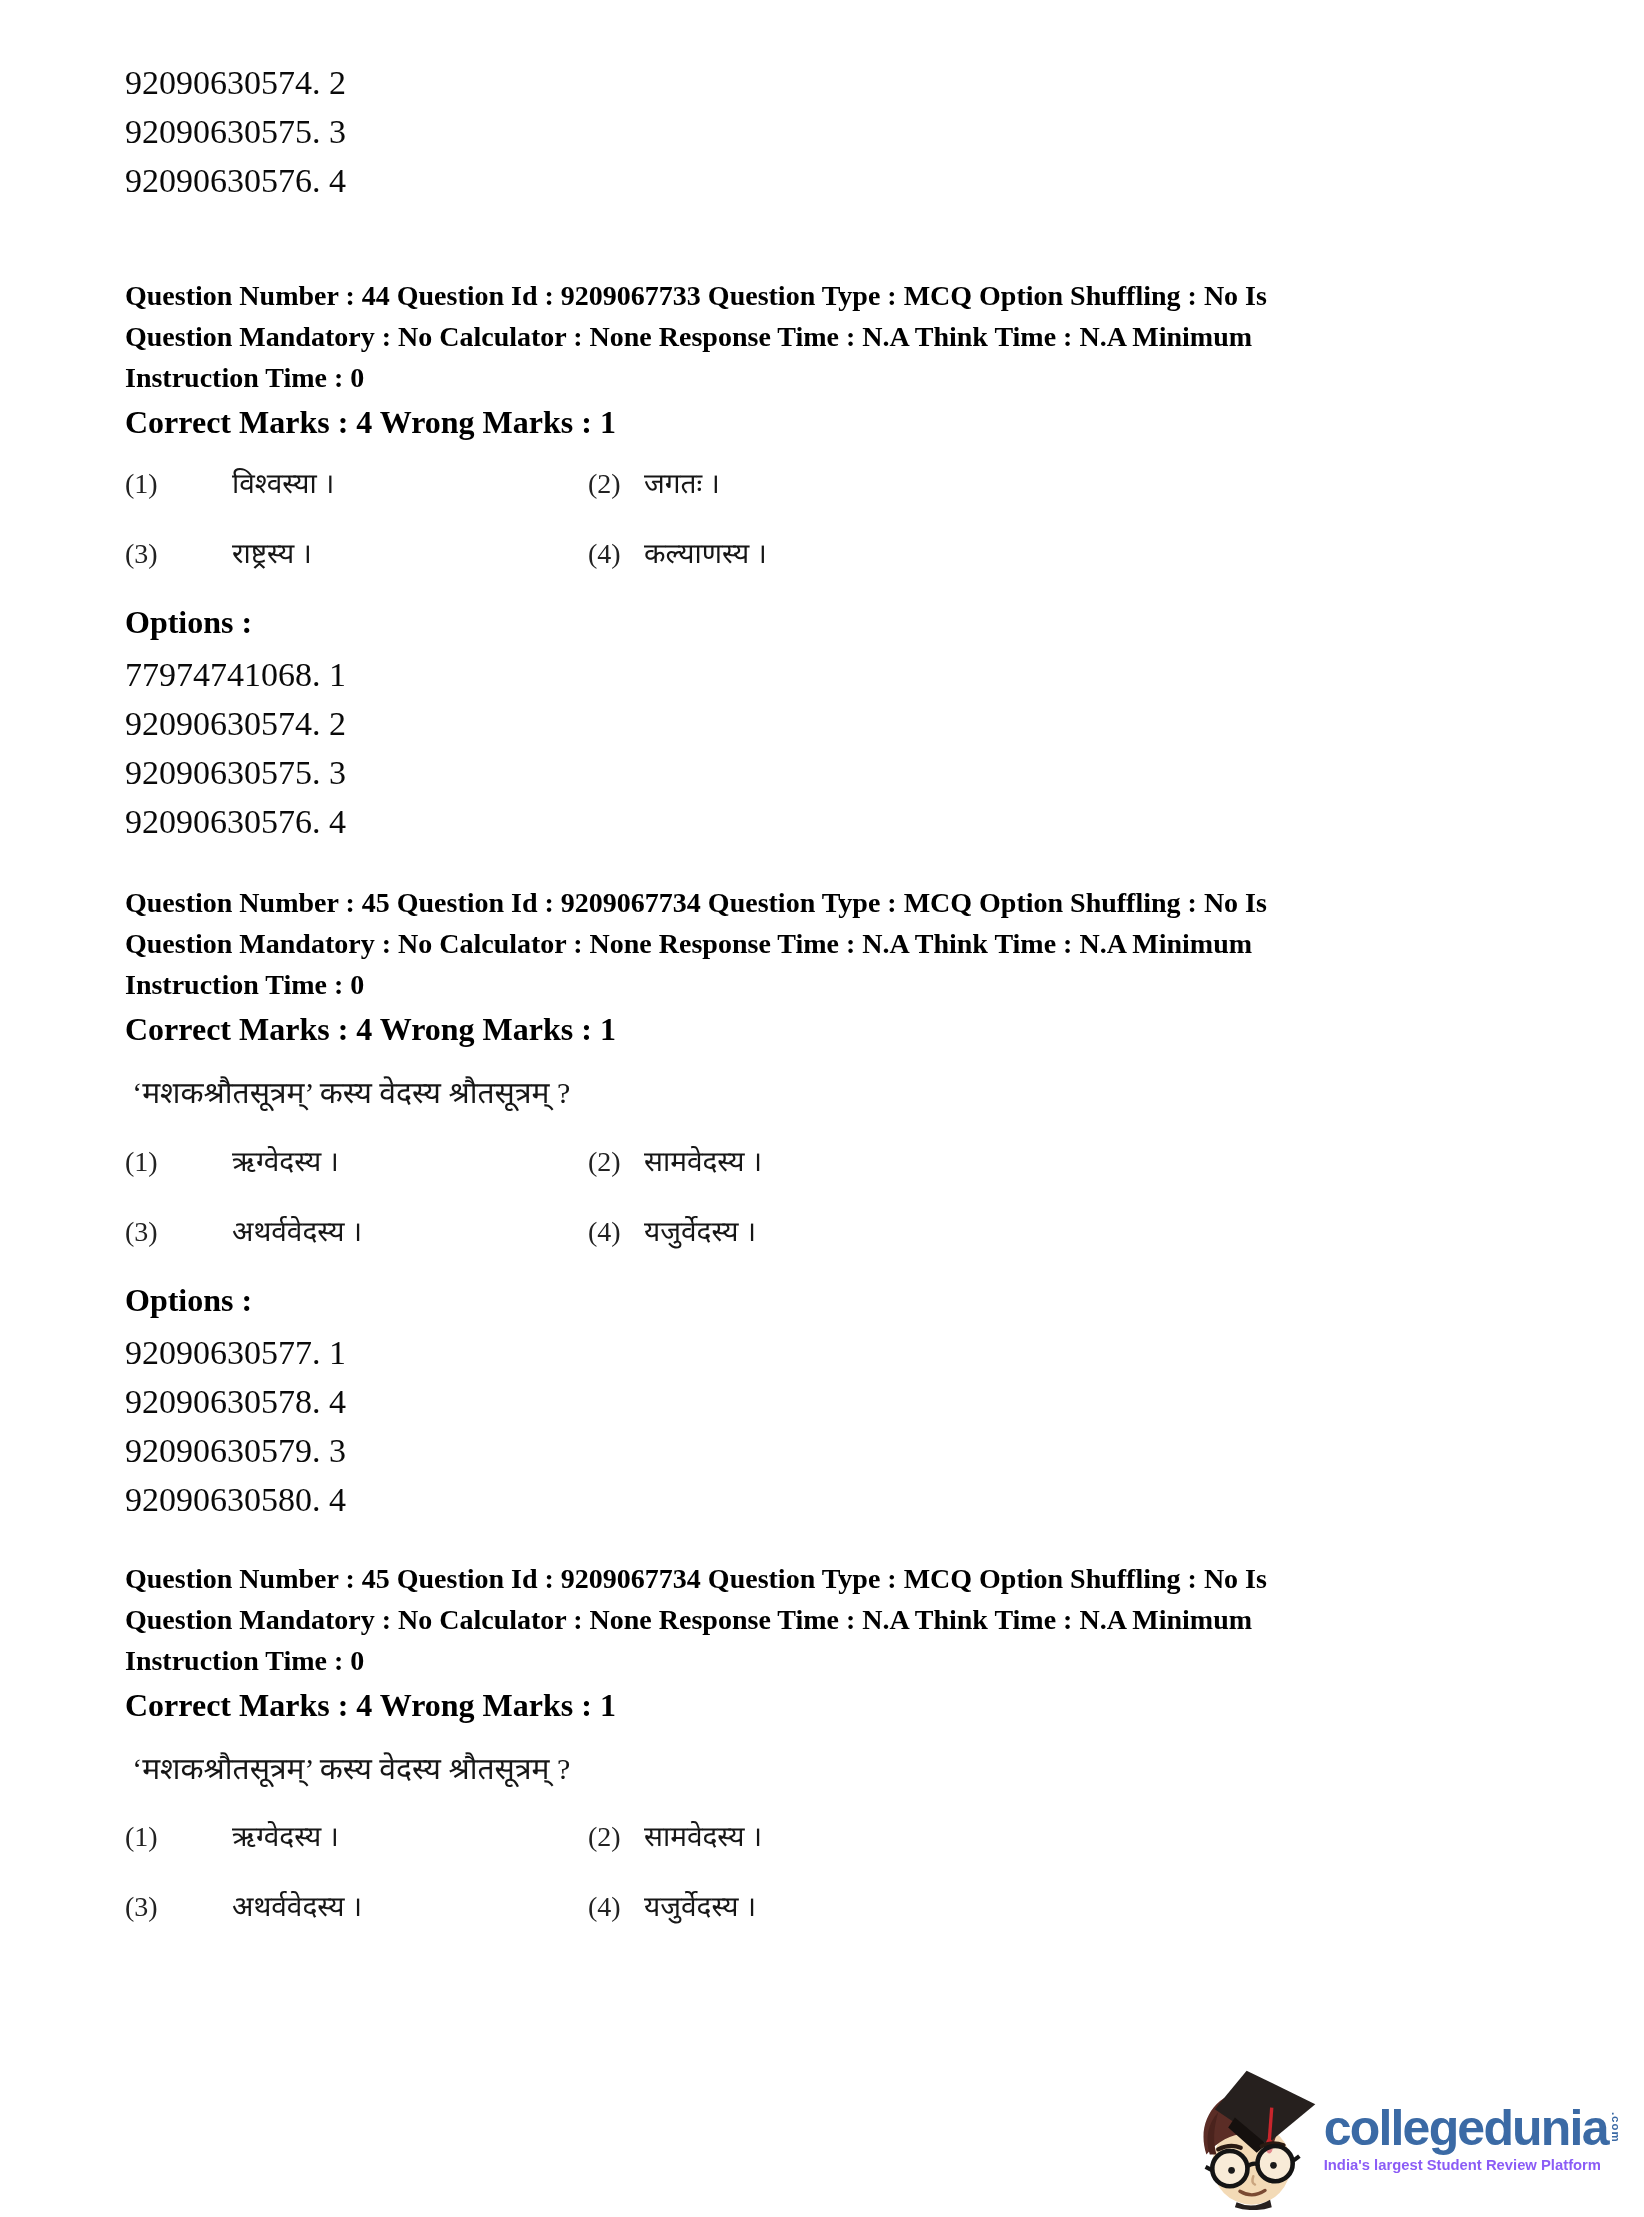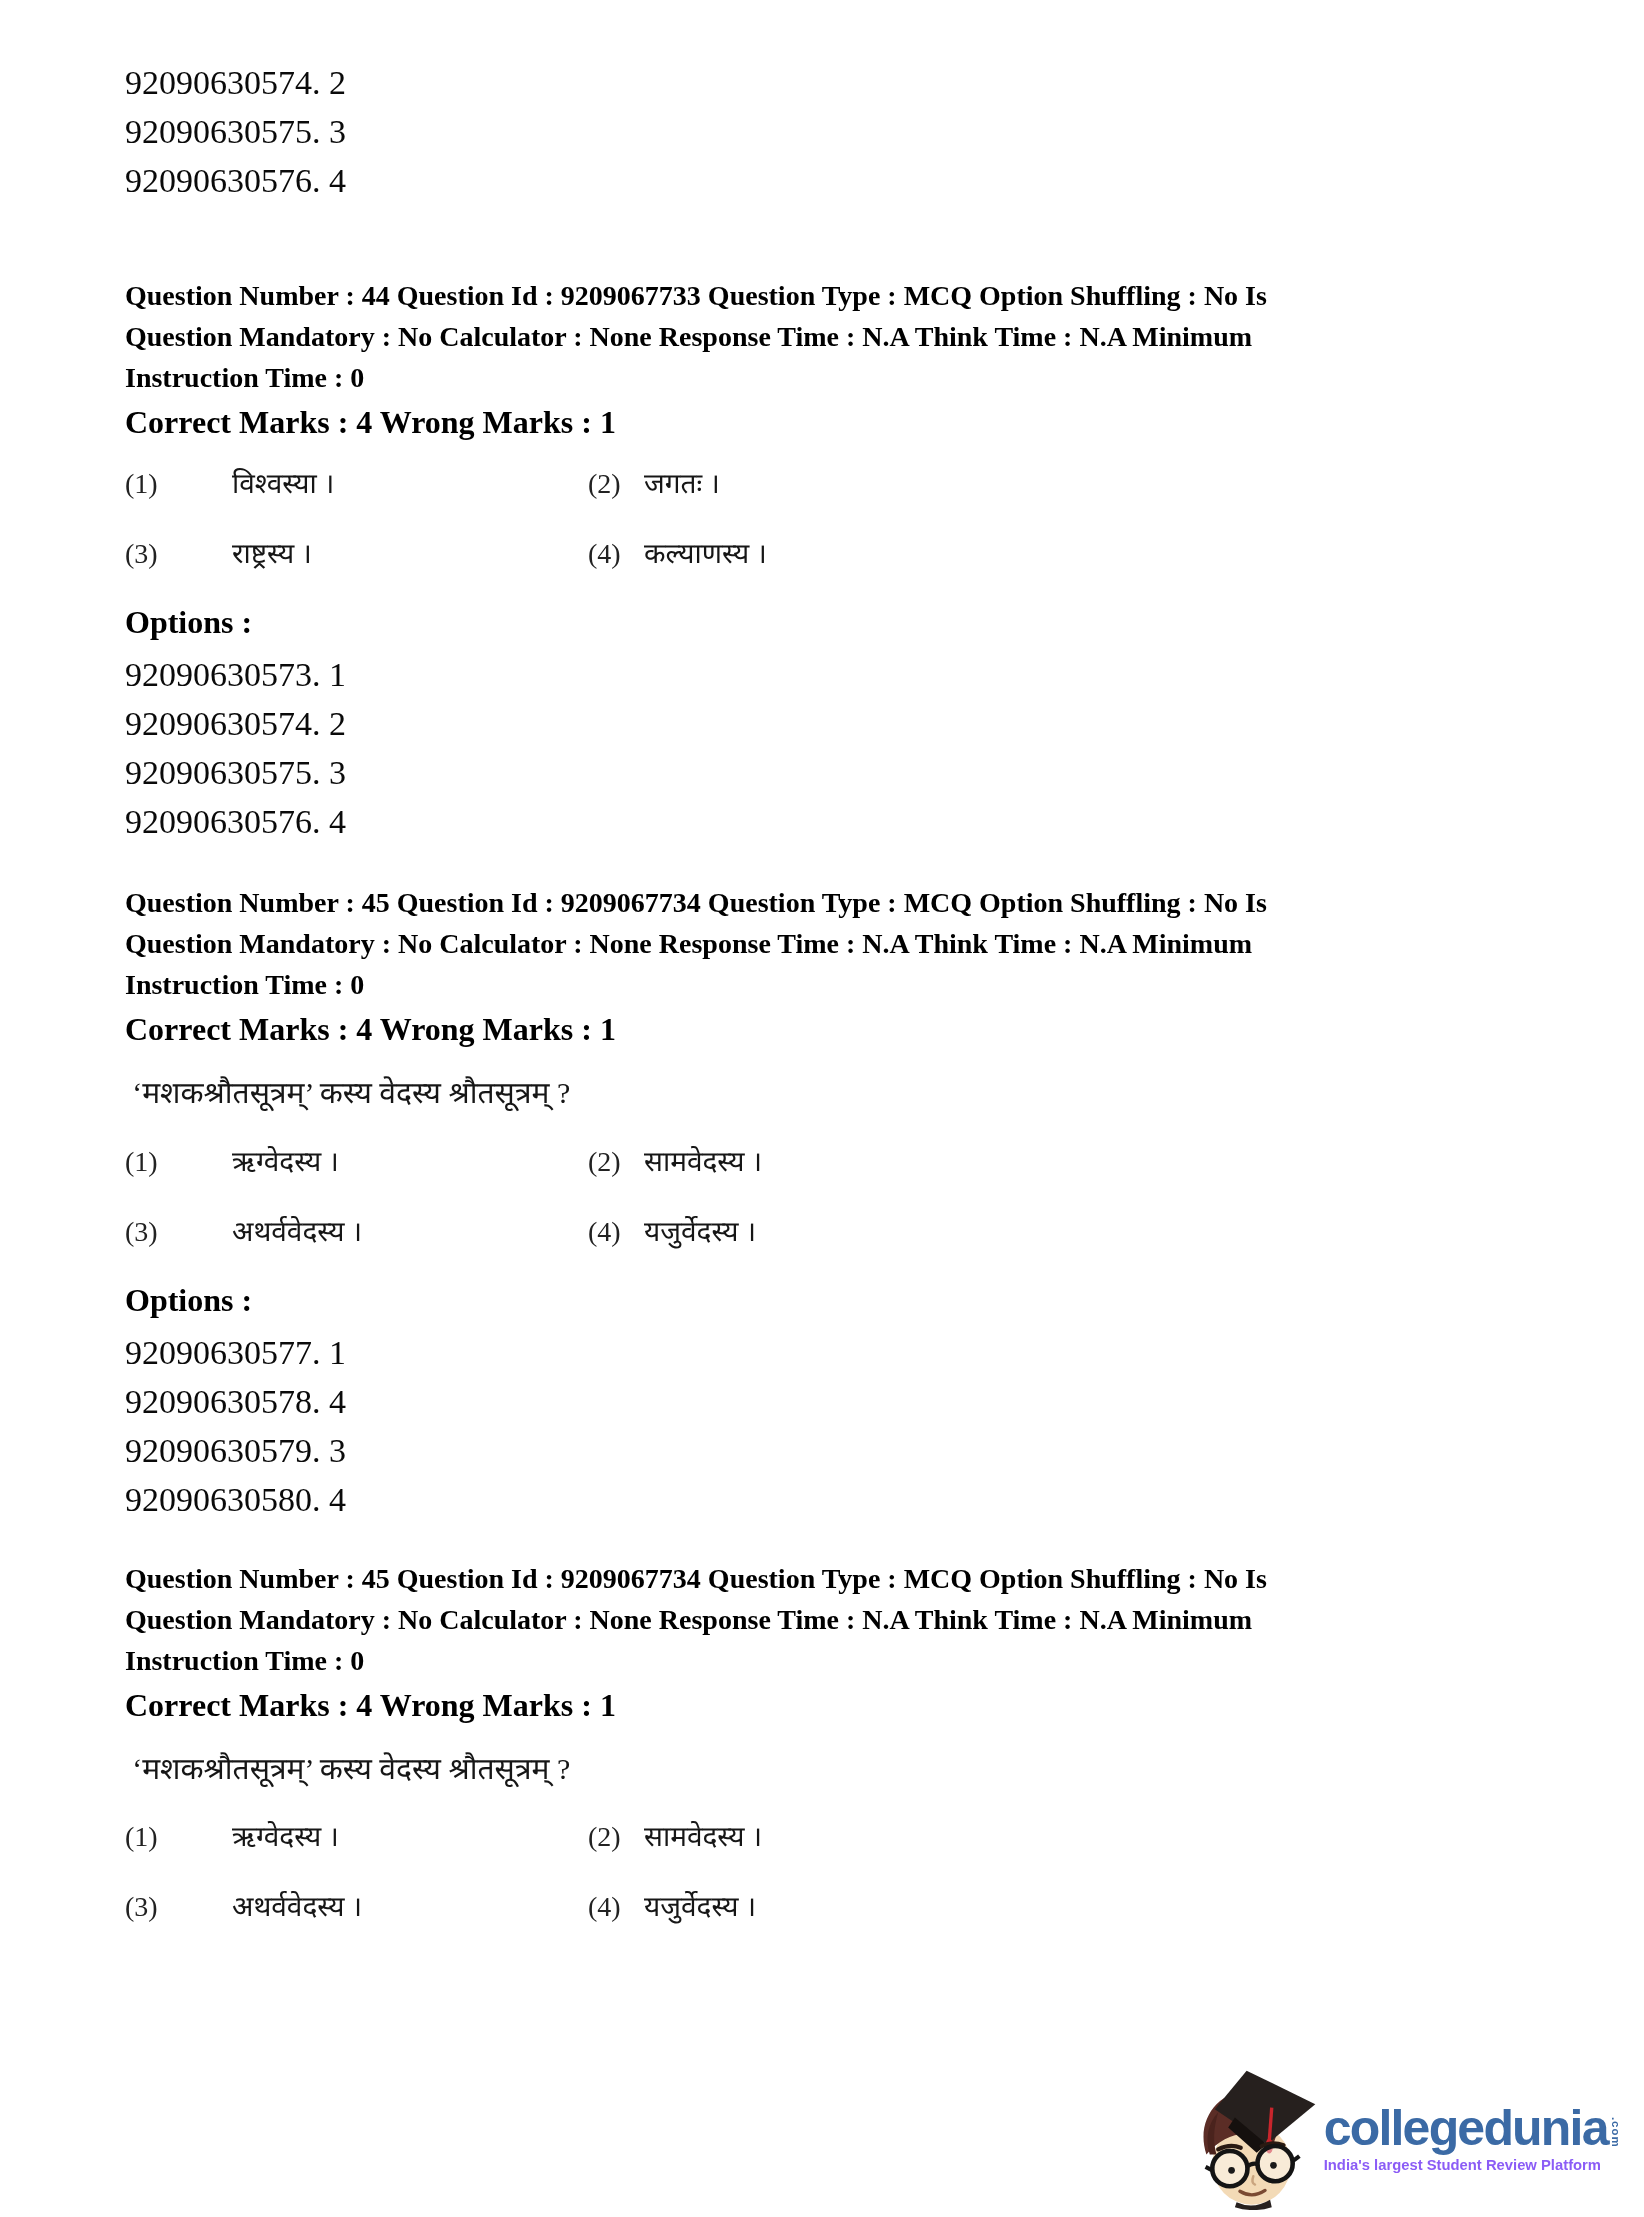--- a/index.html
+++ b/index.html
@@ -63,21 +63,21 @@
   
   .logo{
     position:absolute;
     right:21.5px;
     bottom:7.2px;
     display:flex;
     align-items:center;
     font-family:"Liberation Sans","DejaVu Sans",sans-serif;
   }
   .logo-text{display:flex;flex-direction:column;margin-left:1.8px;}
-  .brand-row{display:flex;align-items:center;}
+  .brand-row{display:flex;align-items:flex-start;}
   .brand{
     font-weight:bold;
     font-size:50px;
     line-height:50px;
     letter-spacing:-1.8px;
     color:#3b6aa5;
     white-space:nowrap;
   }
   .brand-suffix{
     writing-mode:vertical-rl;
@@ -125,21 +125,21 @@
         </div>
         <div class="crow">
           <span class="cnum">(3)</span>
           <span class="ctext">राष्ट्रस्य ।</span>
           <span class="cnum">(4)</span>
           <span class="ctext">कल्याणस्य ।</span>
         </div>
       </div>
       <div class="options-label">Options :</div>
       <div class="id-list-after">
-        <div class="id-line">92090630573. 1</div>
+        <div class="id-line">77974741068. 1</div>
         <div class="id-line">92090630574. 2</div>
         <div class="id-line">92090630575. 3</div>
         <div class="id-line">92090630576. 4</div>
       </div>
     </section>
 
     <section class="qblock-45a">
       <div>
         <div class="meta-line">Question Number : 45 Question Id : 9209067734 Question Type : MCQ Option Shuffling : No Is</div>
         <div class="meta-line">Question Mandatory : No Calculator : None Response Time : N.A Think Time : N.A Minimum</div>

